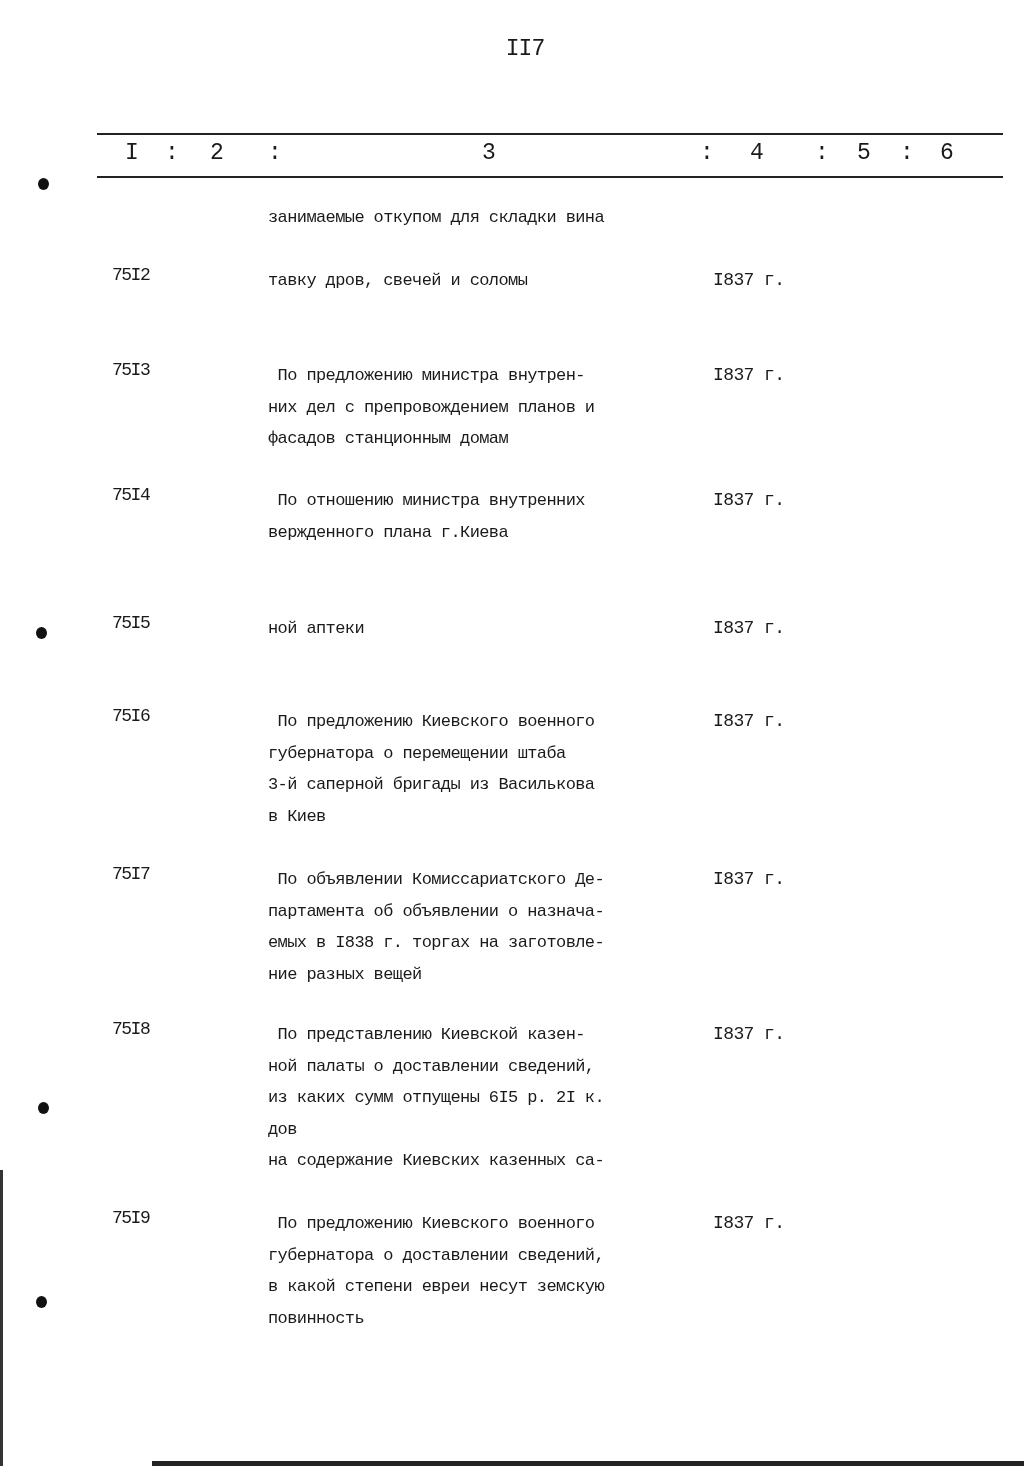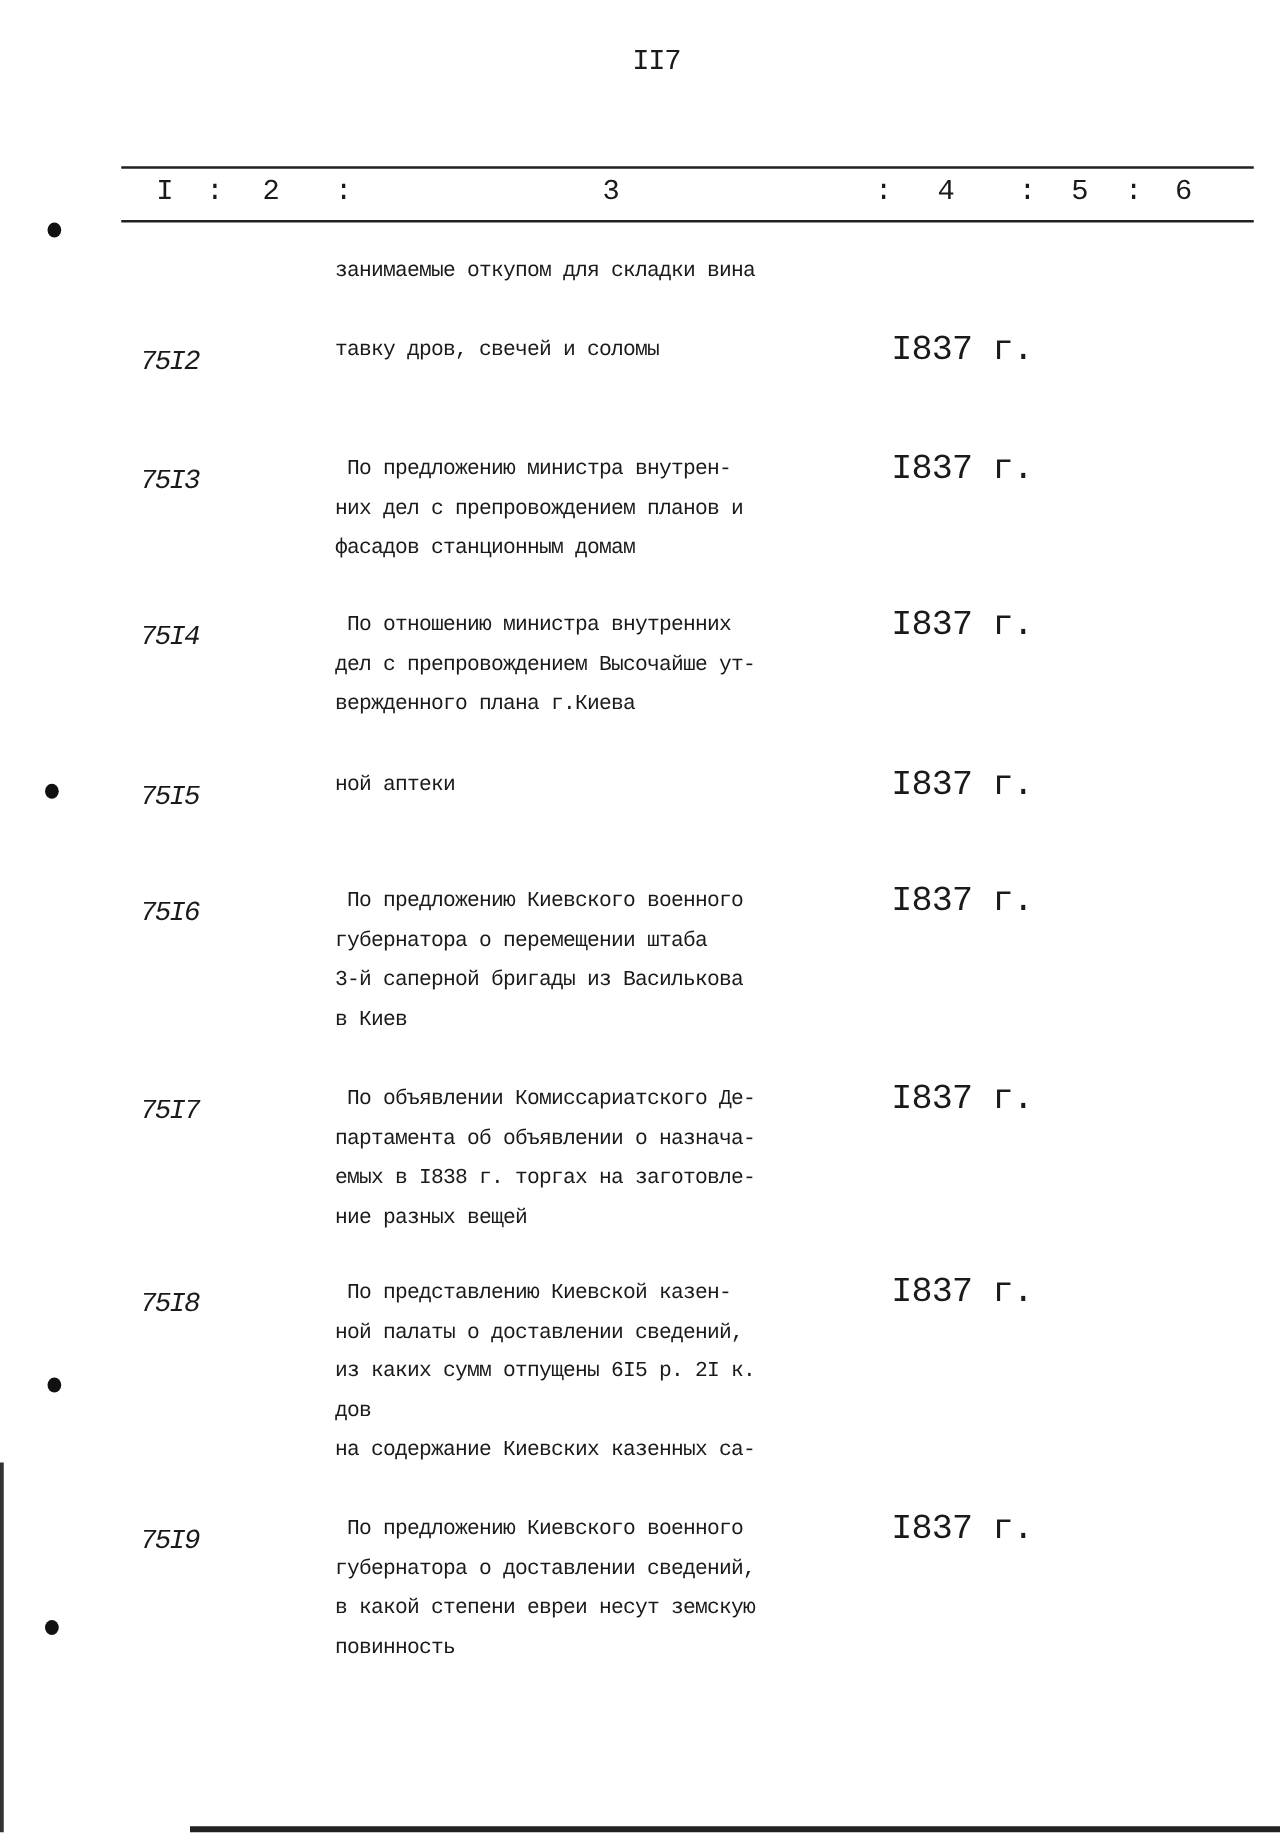--- a/index.html
+++ b/index.html
@@ -39,41 +39,40 @@
       font-size: 23px;
     }
     .entry {
       position: absolute;
       left: 0;
       width: 1024px;
     }
     .entry-number {
       position: absolute;
       left: 112px;
-      top: 12px;
-      font-size: 22px;
+      top: 0;
+      font-size: 18px;
       letter-spacing: -1.5px;
-      font-style: italic;
     }
     .entry-lines {
       position: absolute;
       left: 268px;
       top: 0;
     }
     .entry-line {
       font-size: 17px;
       line-height: 31.5px;
       white-space: pre;
       letter-spacing: -0.6px;
     }
     .entry-year {
       position: absolute;
       left: 713px;
       top: 0;
-      font-size: 28px;
+      font-size: 18px;
       line-height: 31.5px;
       letter-spacing: -0.6px;
       white-space: pre;
     }
     .punch-hole {
       position: absolute;
       width: 11px;
       height: 12px;
       border-radius: 50%;
       background: #111;
@@ -139,21 +138,20 @@
           <div class="entry-line"> По предложению министра внутрен-</div>
           <div class="entry-line">них дел с препровождением планов и</div>
           <div class="entry-line">фасадов станционным домам</div>
         </div>
         <div class="entry-year">I837 г.</div>
       </div>
       <div class="entry" style="top: 485px;">
         <div class="entry-number">75I4</div>
         <div class="entry-lines">
           <div class="entry-line"> По отношению министра внутренних</div>
-          <div class="entry-line">дел с препровождением Высочайше ут-</div>
           <div class="entry-line">вержденного плана г.Киева</div>
         </div>
         <div class="entry-year">I837 г.</div>
       </div>
       <div class="entry" style="top: 613px;">
         <div class="entry-number">75I5</div>
         <div class="entry-lines">
           <div class="entry-line">ной аптеки</div>
         </div>
         <div class="entry-year">I837 г.</div>

